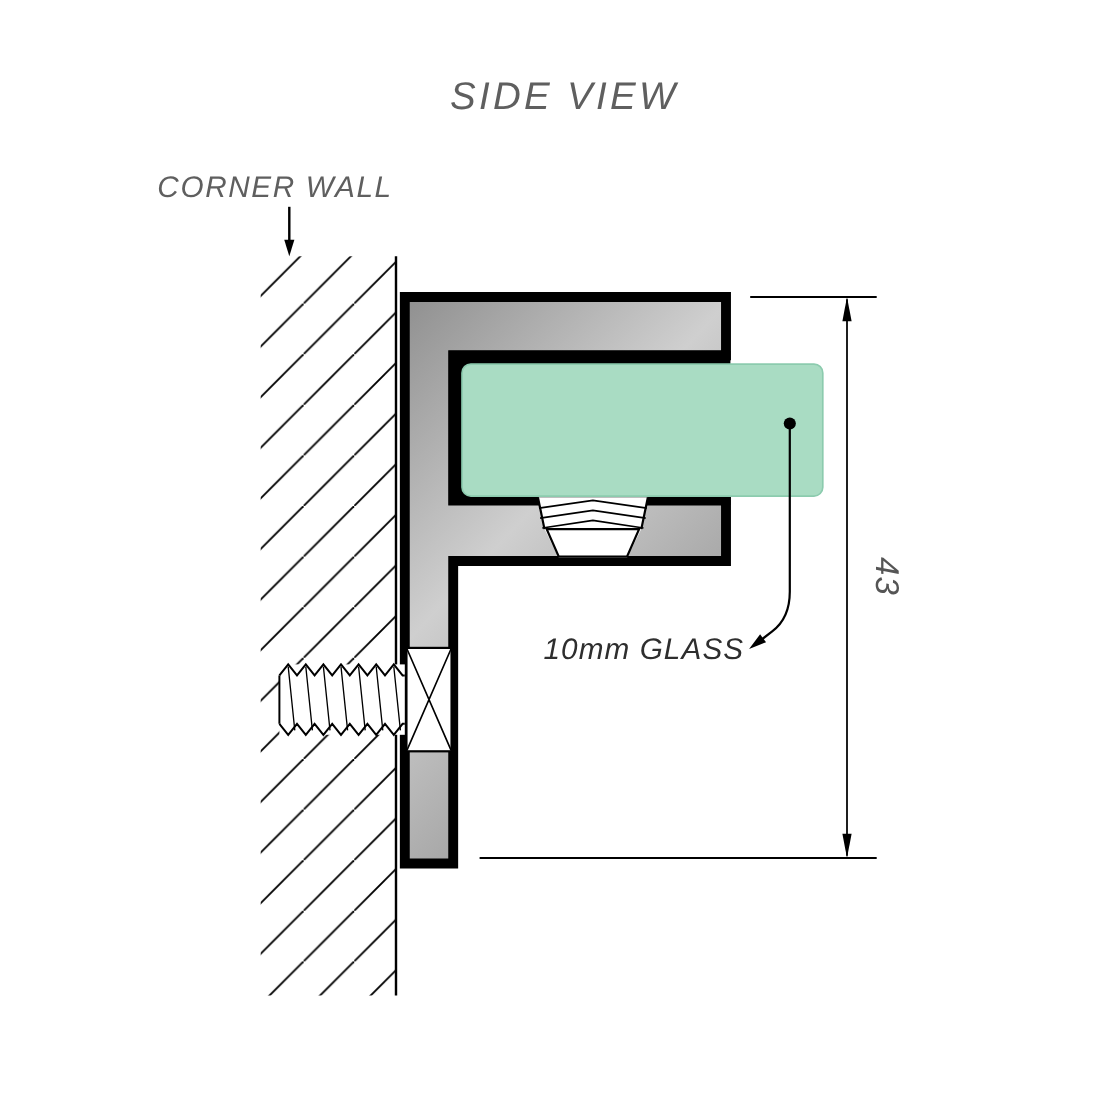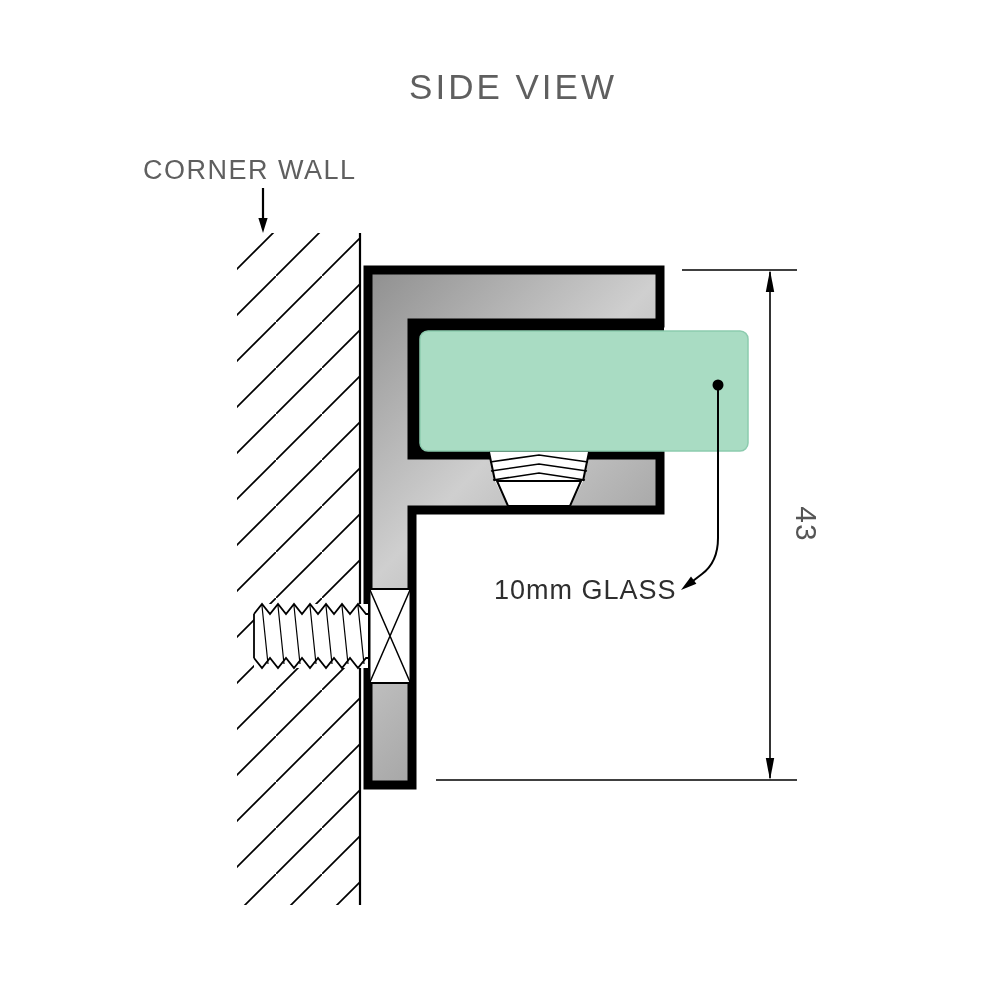--- a/index.html
+++ b/index.html
@@ -1,17 +1,17 @@
 <!DOCTYPE html>
 <html><head>
 <meta charset="utf-8">
 <style>
   html,body{margin:0;padding:0;background:#ffffff;}
   .stage{position:relative;width:1000px;height:1000px;background:#ffffff;overflow:hidden;
-         font-family:"Liberation Sans", sans-serif;}
+         font-family:"Liberation Sans", sans-serif;font-style:italic;}
   svg{position:absolute;left:0;top:0;}
   text{font-family:"Liberation Sans", sans-serif;}
   .title-text{font-size:35px;letter-spacing:3px;}
   .label-text{font-size:27px;letter-spacing:1.5px;}
   .glass-text{font-size:27px;letter-spacing:1px;}
   .dim-text{font-size:30px;letter-spacing:1px;}
 </style>
 </head>
 <body>
 

